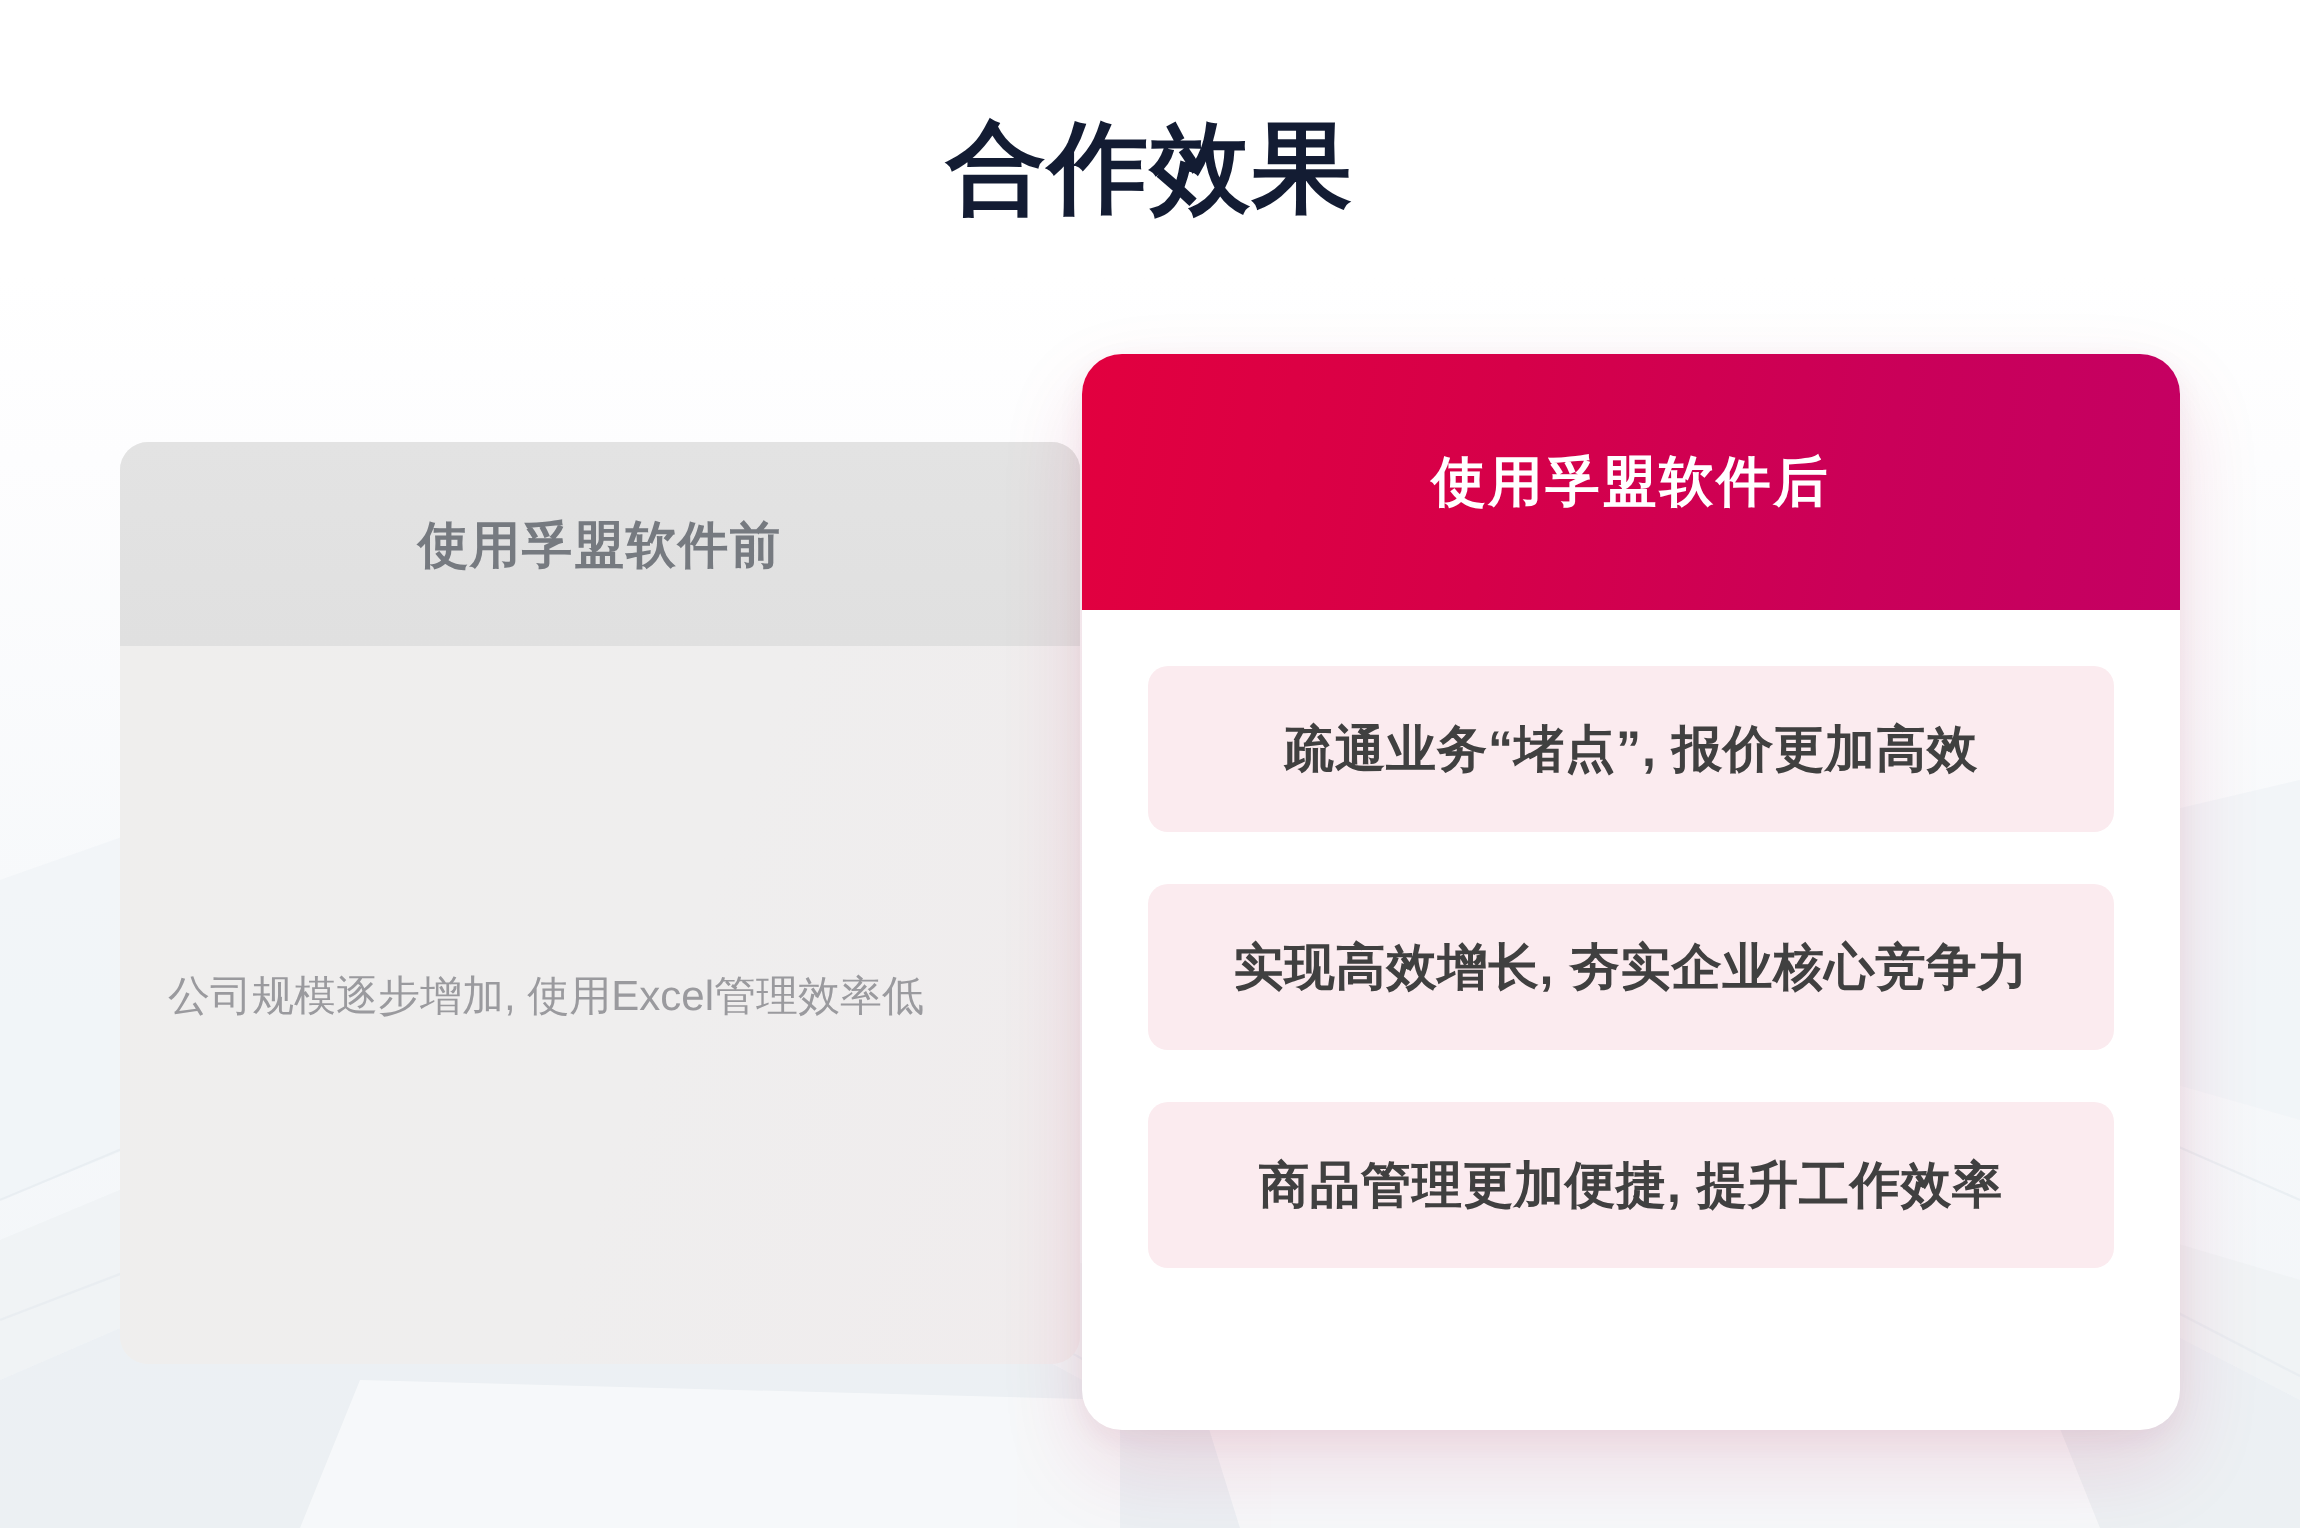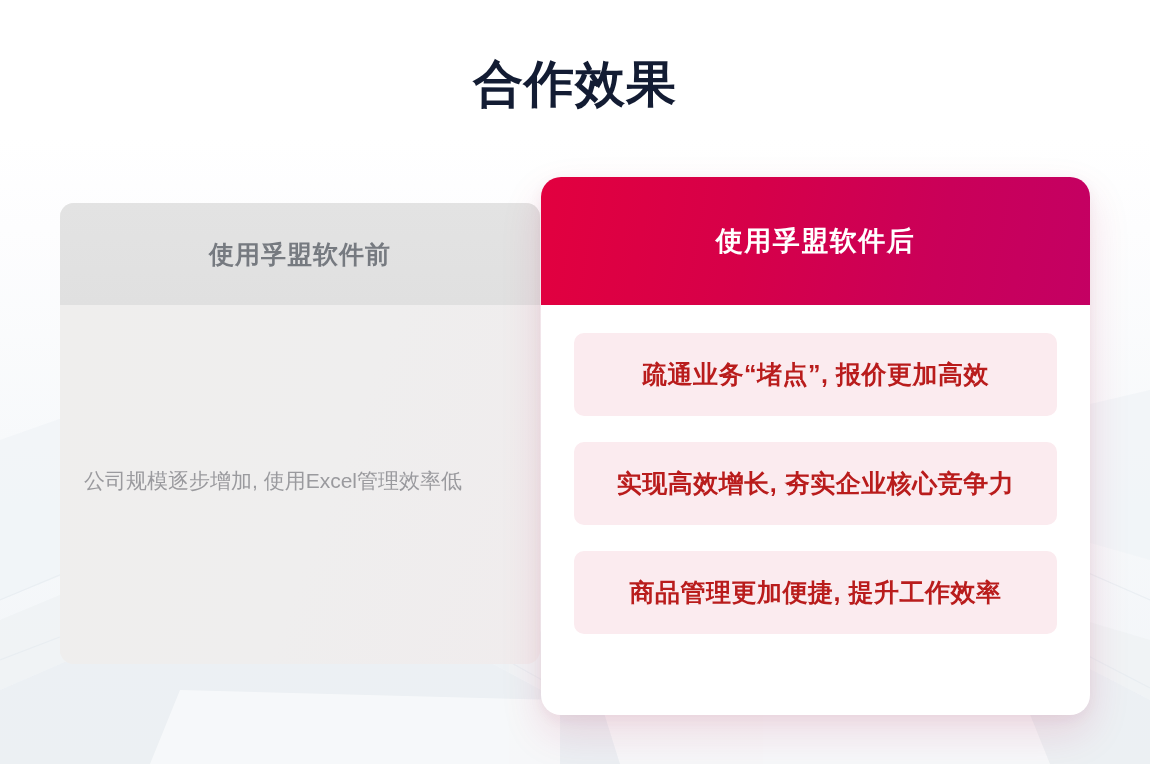--- a/index.html
+++ b/index.html
@@ -48,21 +48,21 @@
     font-weight: bold;
     letter-spacing: 1px;
     color: #131c33;
     z-index: 5;
   }
 
   
   .card-before {
     position: absolute;
     left: 60px;
-    top: 203px;
+    top: 221px;
     width: 480px;
     height: 461px;
     border-radius: 14px;
     background: #efefee;
     z-index: 2;
     overflow: hidden;
   }
   .card-before-head {
     height: 102px;
     background: linear-gradient(180deg, #e3e3e3 0%, #e0e0e0 100%);
@@ -134,21 +134,21 @@
     background: #fbebef;
     display: flex;
     align-items: center;
     justify-content: center;
     box-sizing: border-box;
     padding: 0 10px;
   }
   .benefit-pill-text {
     font-size: 25px;
     font-weight: bold;
-    color: #b91c1c;
+    color: #404040;
     letter-spacing: 0.5px;
     white-space: nowrap;
   }
 </style>
 </head>
 <body>
 
 <div class="stage">
 
   <svg class="bg-texture" width="1150" height="764" viewBox="0 0 1150 764" xmlns="http://www.w3.org/2000/svg">

